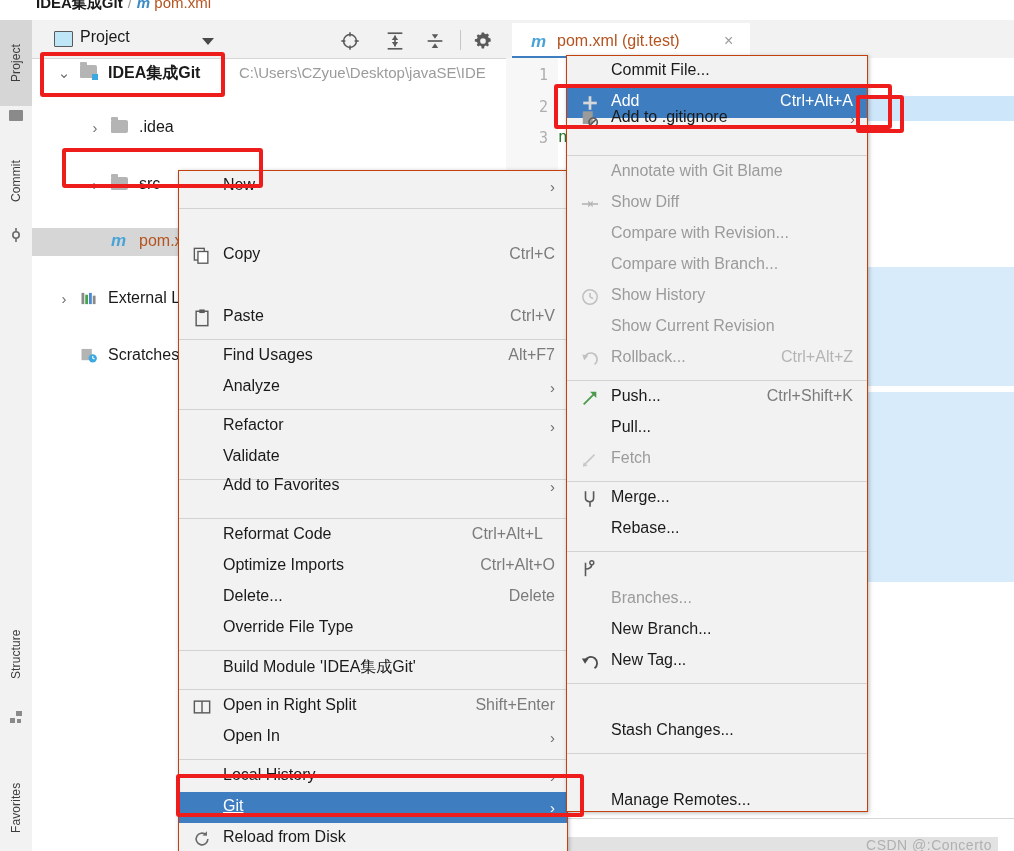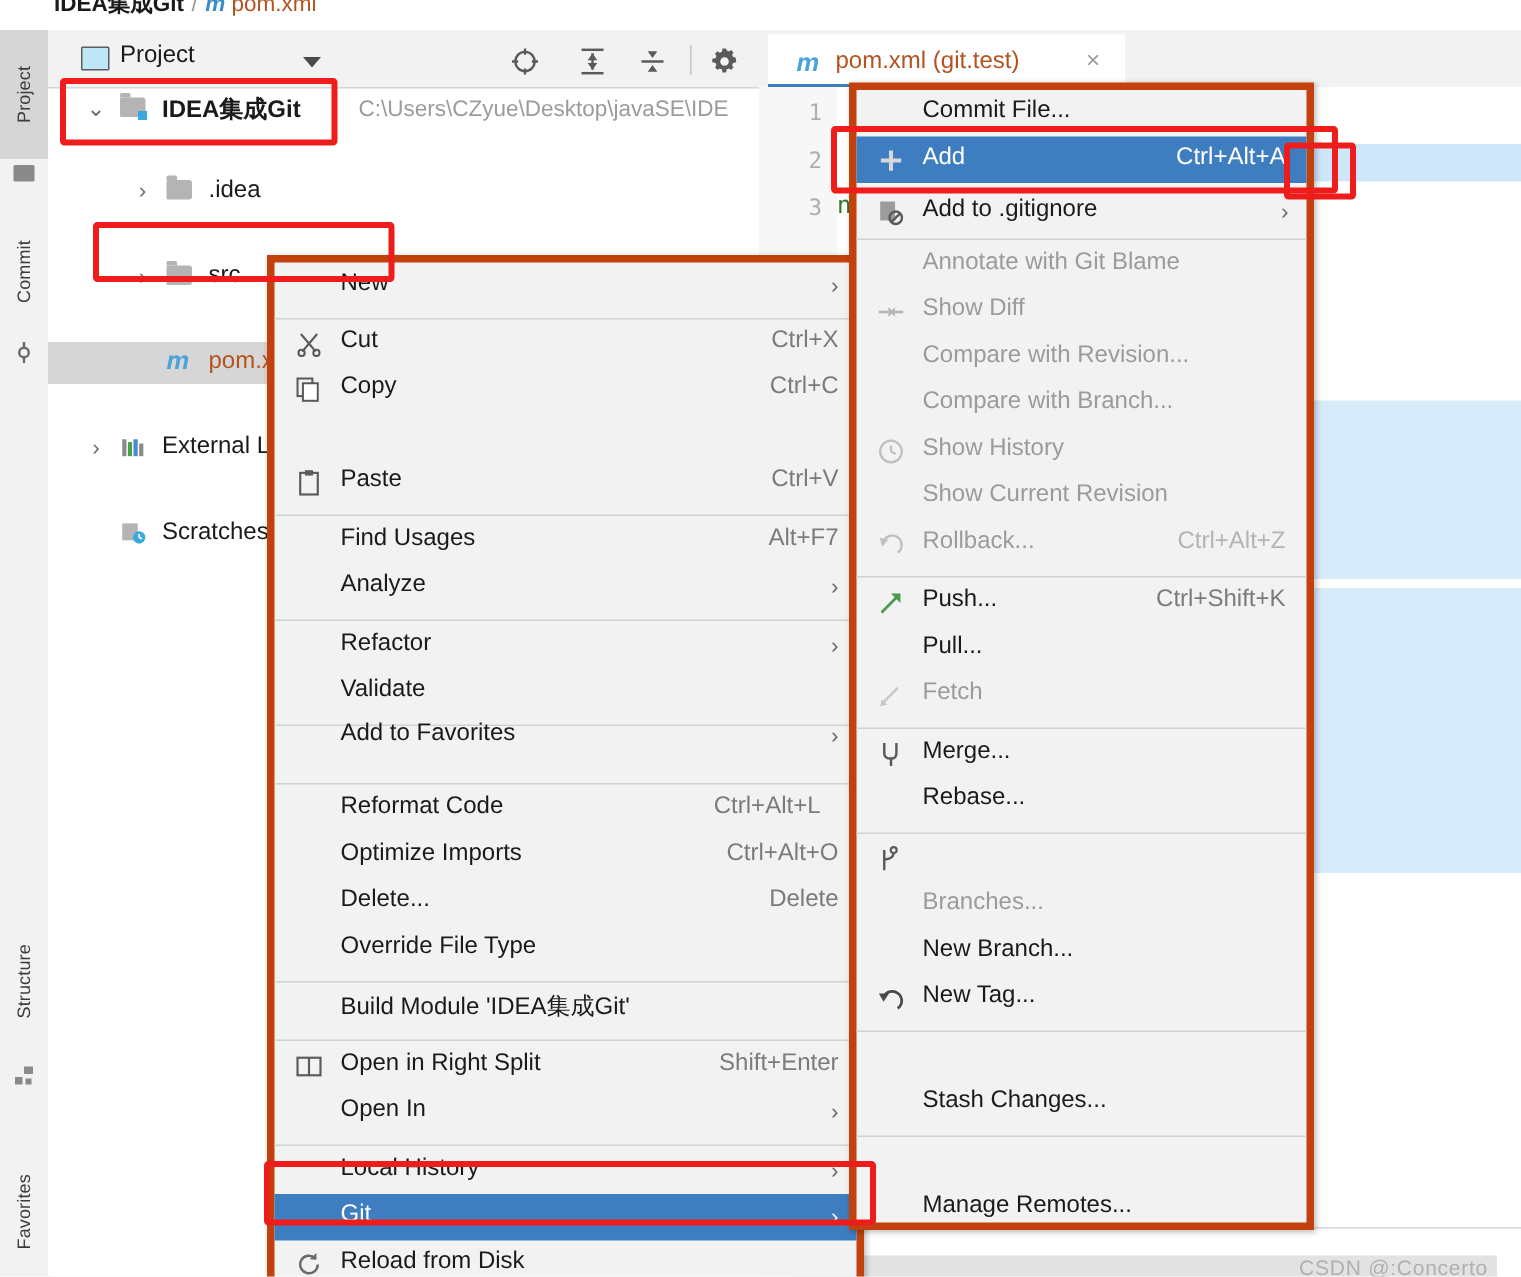--- a/index.html
+++ b/index.html
@@ -87,21 +87,21 @@
   .tk-str { color:#2a7a2a; }
   .tk-tag { color:#2222b4; }
   .hl-y { background:#f7f0c8; }
 
   .ed-bottom { position:absolute; left:0; top:798px; width:508px; height:53px; background:#ffffff; border-top:1px solid #d6d6d6;}
   .wm-bar { position:absolute; left:22px; top:18px; width:470px; height:18px; background:#e2e2e2;}
   .wm-text { position:absolute; right:6px; top:0px; font-size:14px; color:#b0b0b0; letter-spacing:0.5px;}
 
   
   .menu {
-    position:absolute; background:#f2f2f2; border:5px solid #c2410c;
+    position:absolute; background:#f2f2f2; border:1px solid #c2410c;
     box-shadow:1px 1px 4px rgba(0,0,0,0.28); font-size:16px; color:#1a1a1a;
   }
   .mi { position:relative; height:31px; white-space:nowrap; }
   .mi .label { position:absolute; left:44px; top:5px; }
   .mi .shortcut { position:absolute; top:5px; color:#7b7b7b; }
   .mi .sub { position:absolute; top:7px; font-size:15px; color:#6a6a6a; }
   .mi .ico { position:absolute; left:14px; top:7px; width:18px; height:18px; }
   .mi.disabled .label { color:#9b9b9b;text-align:center; }
   .mi.disabled .shortcut { color:#b4b4b4; }
   .mi.hl { background:#3e7ec0; }
@@ -286,30 +286,20 @@
   <div style="position:absolute;left:864px;top:392px;width:150px;height:190px;background:rgba(166,210,244,0.45);pointer-events:none;"></div>
 
   <div class="menu" id="ctx-menu" style="left:178px; top:170px; width:388px; height:681px;">
 
     <div class="mi" style="top:0px;">
       <span class="label">New</span>
       <span class="sub" style="right:12px;">›</span>
     </div>
     <div class="sep" style="position:absolute;top:33px;left:0;width:388px;"></div>
 
-    <div class="mi" style="position:absolute;top:38px;left:0;width:388px;">
-      <svg class="ico" viewBox="0 0 20 20">
-        <line x1="4" y1="3" x2="15" y2="16" stroke="#5a5a5a" stroke-width="1.6"></line>
-        <line x1="16" y1="3" x2="5" y2="16" stroke="#5a5a5a" stroke-width="1.6"></line>
-        <circle cx="4.5" cy="17" r="2.3" fill="none" stroke="#5a5a5a" stroke-width="1.5"></circle>
-        <circle cx="15.5" cy="17" r="2.3" fill="none" stroke="#5a5a5a" stroke-width="1.5"></circle>
-      </svg>
-      <span class="label">Cut</span>
-      <span class="shortcut" style="right:12px;">Ctrl+X</span>
-    </div>
 
     <div class="mi" style="position:absolute;top:69px;left:0;width:388px;">
       <svg class="ico" viewBox="0 0 20 20">
         <rect x="1.5" y="1.5" width="11" height="13" fill="none" stroke="#5a5a5a" stroke-width="1.5"></rect>
         <rect x="5.5" y="5" width="11" height="13" fill="#ffffff" stroke="#5a5a5a" stroke-width="1.5"></rect>
       </svg>
       <span class="label">Copy</span>
       <span class="shortcut" style="right:12px;">Ctrl+C</span>
     </div>
 
@@ -419,21 +409,21 @@
 
     <div class="mi hl" style="position:absolute;top:31px;left:0;width:300px;">
       <svg class="ico" viewBox="0 0 20 20">
         <line x1="10" y1="2.5" x2="10" y2="17.5" stroke="#d8d8d8" stroke-width="3"></line>
         <line x1="2.5" y1="10" x2="17.5" y2="10" stroke="#d8d8d8" stroke-width="3"></line>
       </svg>
       <span class="label">Add</span>
       <span class="shortcut" style="right:14px;">Ctrl+Alt+A</span>
     </div>
 
-    <div class="mi" style="position:absolute;top:66px;left:0;width:300px;">
+    <div class="mi" style="position:absolute;top:47px;left:0;width:300px;">
       <svg class="ico" viewBox="0 0 20 20">
         <rect x="2" y="1.5" width="11" height="14" fill="#9b9b9b"></rect>
         <circle cx="13.5" cy="13.5" r="4.6" fill="none" stroke="#5a5a5a" stroke-width="1.8"></circle>
         <line x1="10.4" y1="16.6" x2="16.6" y2="10.4" stroke="#5a5a5a" stroke-width="1.8"></line>
       </svg>
       <span class="label">Add to .gitignore</span>
       <span class="sub" style="right:12px;">›</span>
     </div>
     <div class="sep" style="position:absolute;top:95px;left:0;width:300px;"></div>
 

